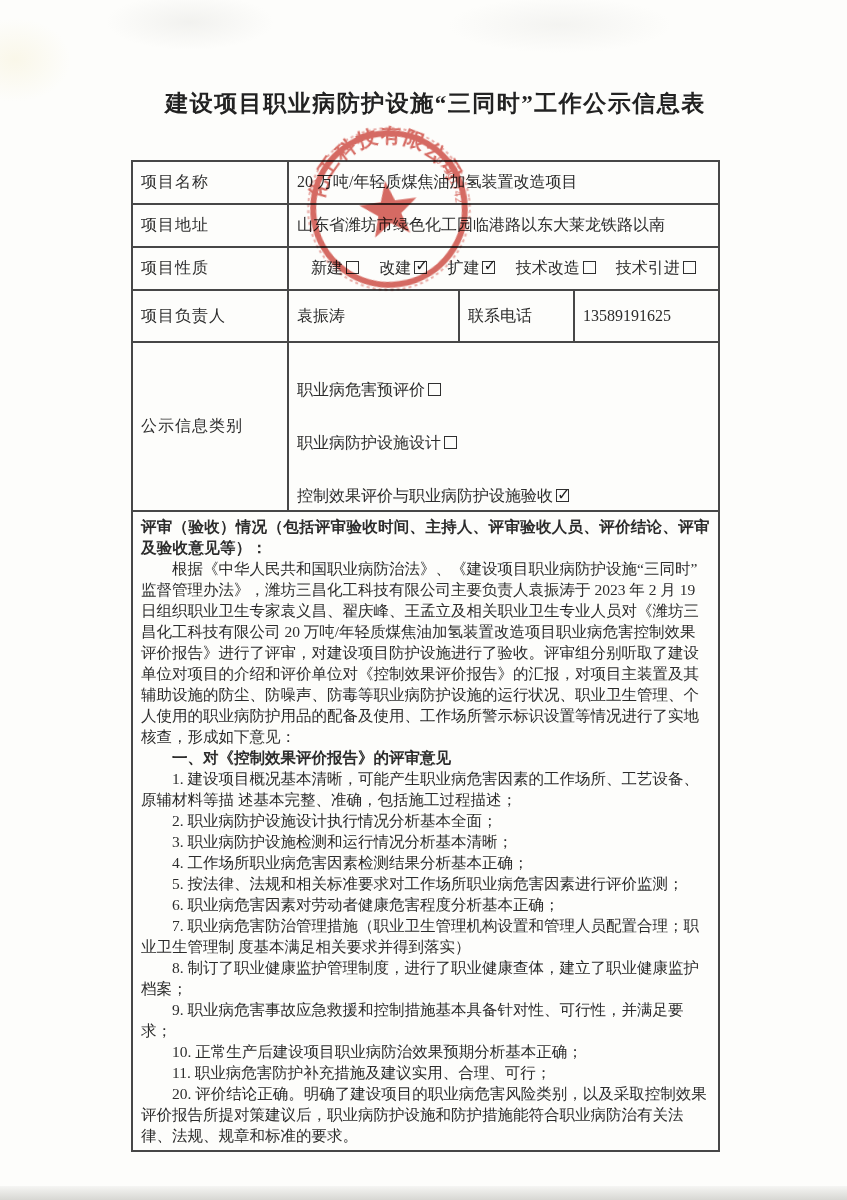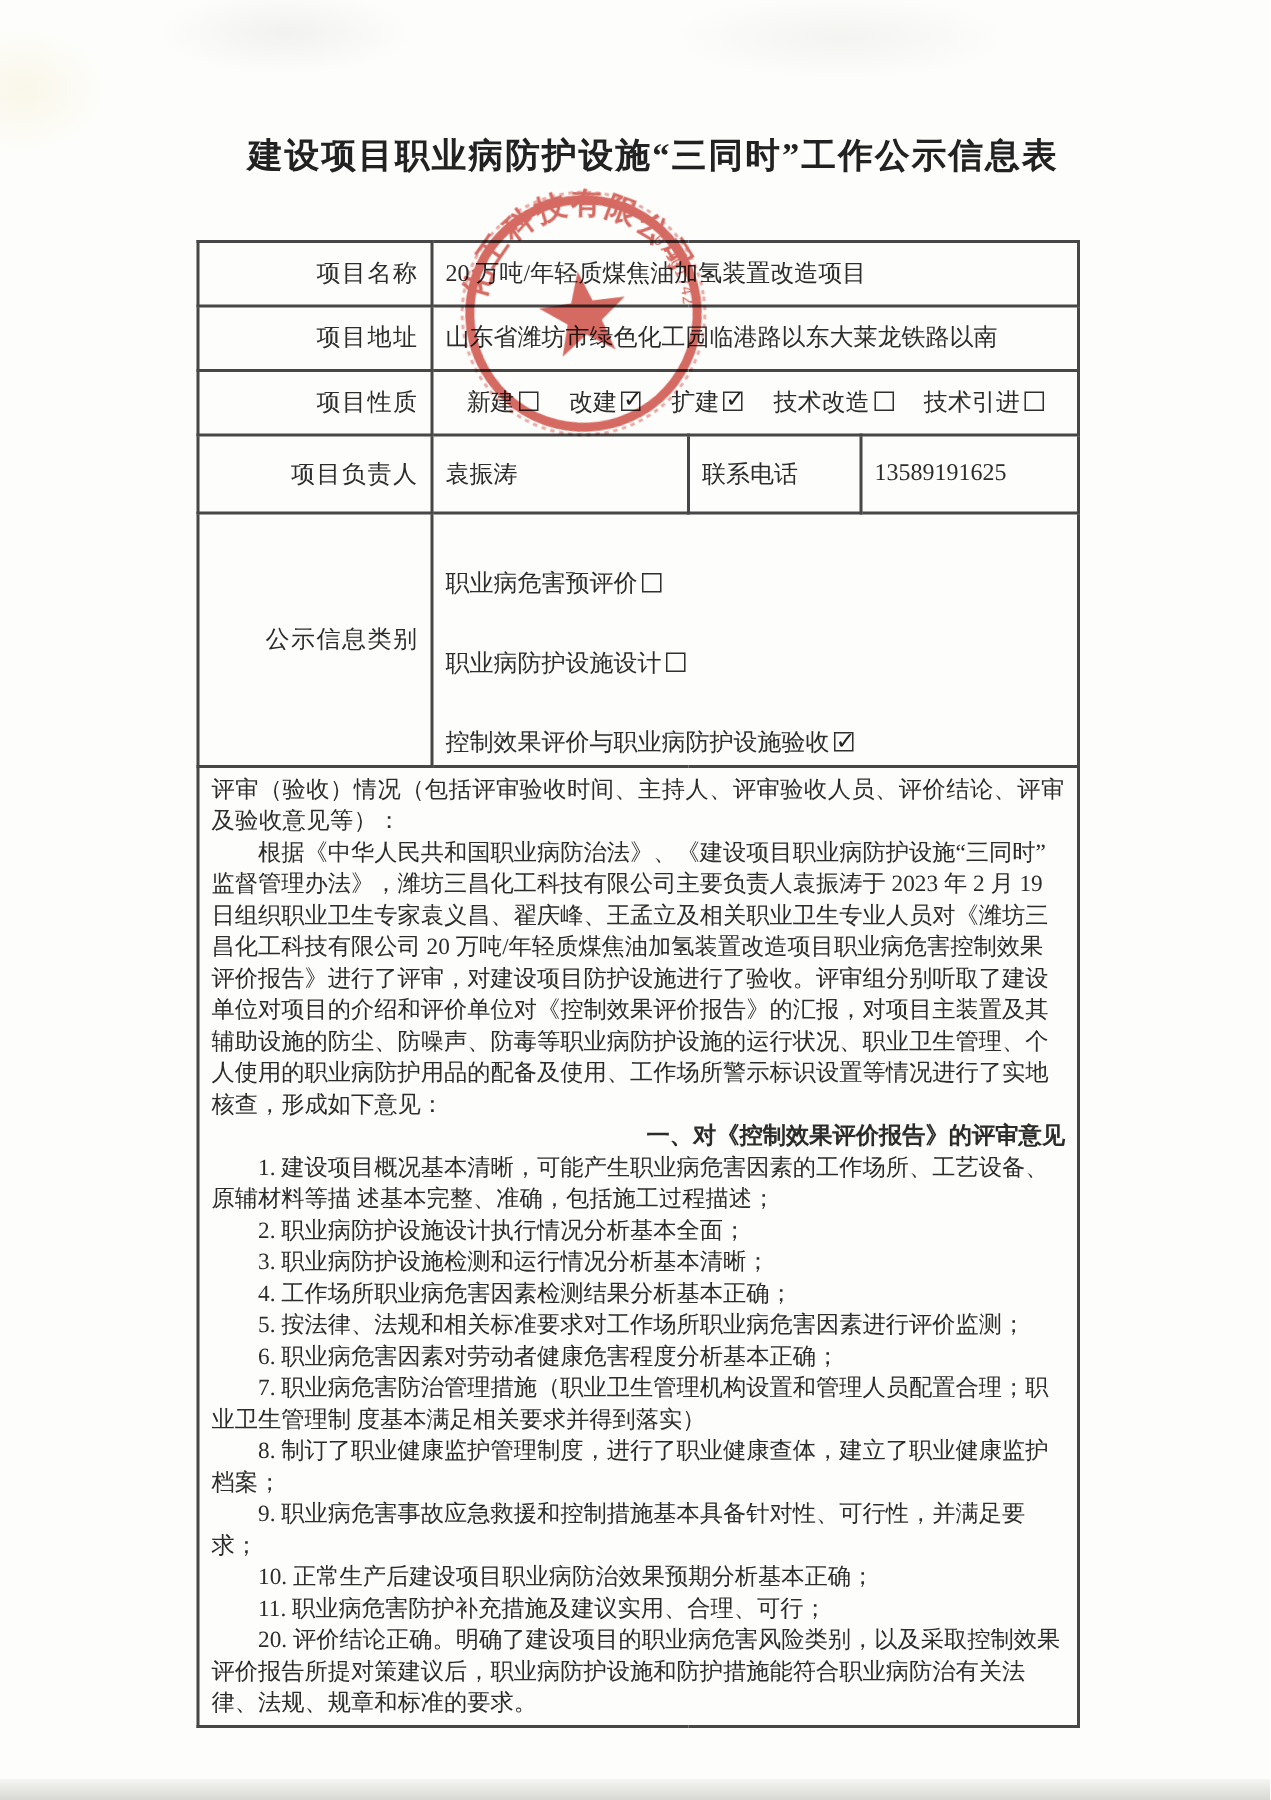--- a/index.html
+++ b/index.html
@@ -25,21 +25,21 @@
     position:absolute; left:131px; top:160px; width:587px;
     border-collapse:collapse; table-layout:fixed;
   }
   table.info-table td {
     border:2px solid #474747; font-size:16px; color:#2c2c2c;
     padding:4px 8px; vertical-align:middle;
   }
   col.c1 { width:156px; } col.c2 { width:171px; }
   col.c3 { width:115px; } col.c4 { width:145px; }
 
-  td.lbl { text-align:right; letter-spacing:1px;border-radius:20px; }
+  td.lbl { text-align:left; letter-spacing:1px;border-radius:20px; }
   td.val { }
   tr.r-short td { height:43px; }
   tr.r-leader td { height:52px; }
 
   .nature-opts { display:flex; justify-content:space-around; align-items:center; padding:0 4px; }
   .opt { white-space:nowrap; }
 
   .cbx {
     display:inline-block; width:13px; height:13px;
     border:1.5px solid #2f2f2f; margin-left:3px; vertical-align:-1px;
@@ -56,22 +56,22 @@
 
   tr.r-org td { height:74px; }
   td.org-label { font-size:15.5px; line-height:21px; padding:4px 6px; }
   td.org-name { text-align:center; font-size:16px; line-height:23px; padding:4px 10px; }
   td.contact-label { text-align:center; line-height:21px; }
   td.contact-label .inner { display:inline-block; width:70px; }
   td.contact-val { text-align:center; font-size:14px; white-space:nowrap; padding:4px 3px; }
 
   td.review-cell { padding:8px 9px 10px 9px; vertical-align:top; }
   .review-cell p { font-size:15.5px; line-height:21px; text-indent:2em; margin:0; }
-  .review-cell p.hdr { font-weight:normal; text-indent:0; letter-spacing:.3px; }
-  .review-cell p.sec { font-weight:bold;text-align:right; }
+  .review-cell p.hdr { font-weight:bold; text-indent:0; letter-spacing:.3px; }
+  .review-cell p.sec { font-weight:bold; }
 
   
   .stamp {
     position:absolute; left:296px; top:116px; width:186px; height:186px;
     transform:rotate(-8deg); opacity:.82; mix-blend-mode:multiply;
     filter:blur(.3px);
   }
 
   .bottom-shadow {
     position:absolute; left:0; bottom:0; width:100%; height:14px;

